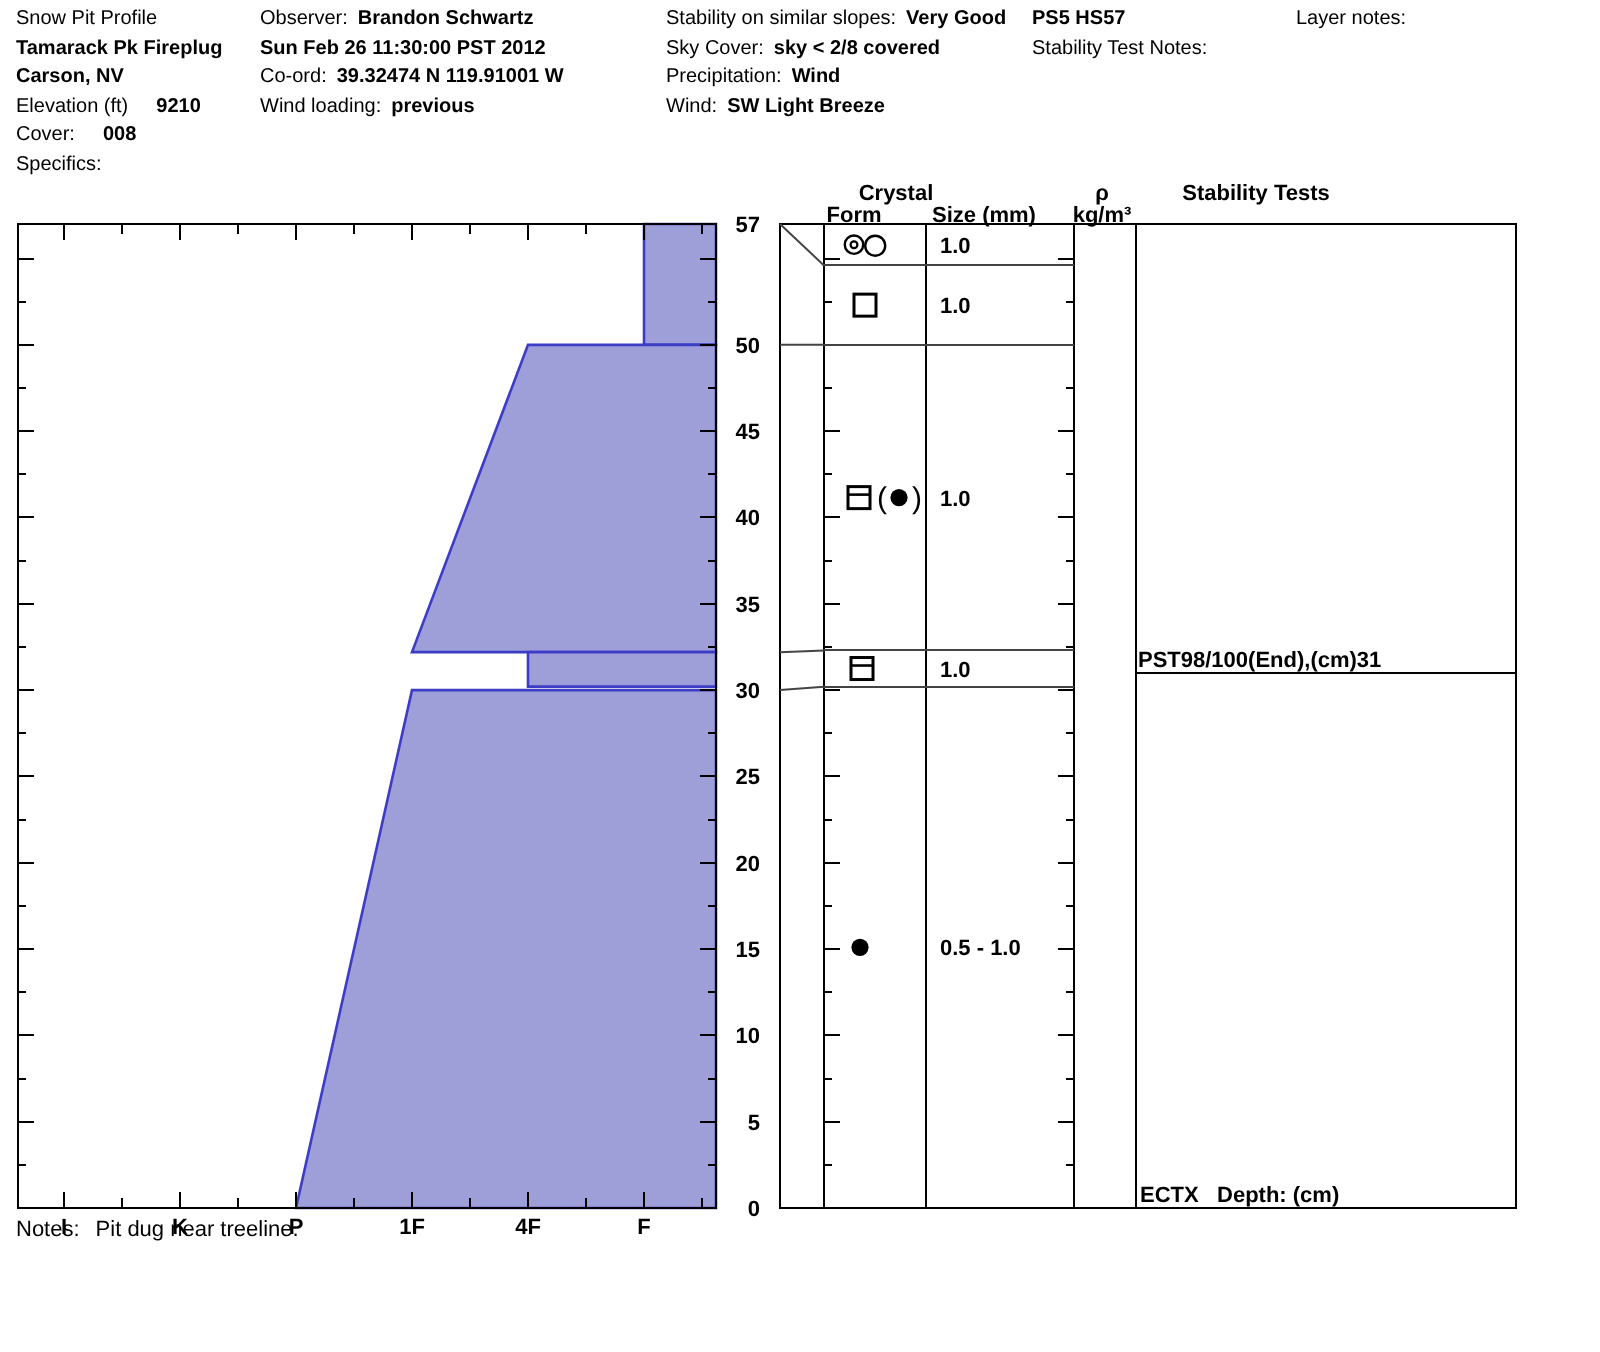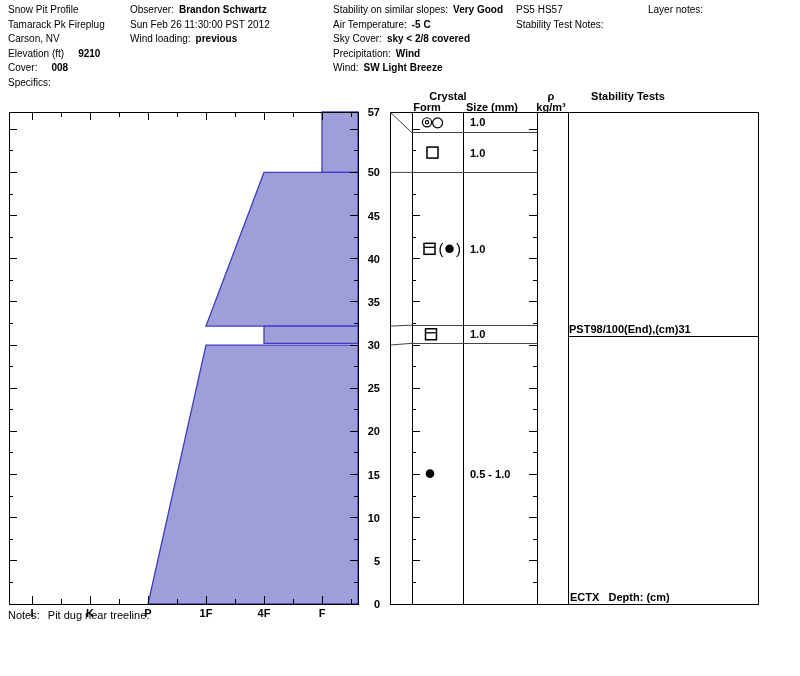--- a/index.html
+++ b/index.html
@@ -2,21 +2,21 @@
 <html><head>
 <meta charset="utf-8">
 <style>
   html,body{margin:0;padding:0;}
   body{
     width:800px;height:676px;position:relative;background:#ffffff;
     font-family:"Liberation Sans",sans-serif;color:#000;overflow:hidden;
   }
   .hdr{position:absolute;top:3px;font-size:10px;line-height:14.6px;white-space:nowrap;}
   .c1{left:8px}.c2{left:130px}.c3{left:333px}.c4{left:516px}.c5{left:648px}
-  .b{font-weight:normal}
+  .b{font-weight:bold}
   .val{font-weight:bold;margin-left:5px}
   .gap{margin-left:14px}
   #chart{position:absolute;left:0;top:0;}
   .notes{position:absolute;left:8px;top:609px;font-size:11px;font-weight:normal;white-space:nowrap;}
   .notes .txt{margin-left:8px}
 </style>
 </head>
 <body>
 
 <div class="hdr c1">
@@ -24,26 +24,26 @@
   <div class="b">Tamarack Pk Fireplug</div>
   <div class="b">Carson, NV</div>
   <div><span>Elevation (ft)</span><span class="val gap">9210</span></div>
   <div><span>Cover:</span><span class="val gap">008</span></div>
   <div><span>Specifics:</span></div>
 </div>
 
 <div class="hdr c2">
   <div><span>Observer:</span><span class="val">Brandon Schwartz</span></div>
   <div class="b">Sun Feb 26 11:30:00 PST 2012</div>
+  <div><span>Co-ord:</span><span class="val">39.32474 N 119.91001 W</span></div>
   <div><span>Wind loading:</span><span class="val">previous</span></div>
 </div>
 
 <div class="hdr c3">
   <div><span>Stability on similar slopes:</span><span class="val">Very Good</span></div>
-  <div><span>Air Temperature:</span><span class="val">-5 C</span></div>
   <div><span>Sky Cover:</span><span class="val">sky &lt; 2/8 covered</span></div>
   <div><span>Precipitation:</span><span class="val">Wind</span></div>
   <div><span>Wind:</span><span class="val">SW Light Breeze</span></div>
 </div>
 
 <div class="hdr c4">
   <div class="b">PS5 HS57</div>
   <div>Stability Test Notes:</div>
 </div>
 

